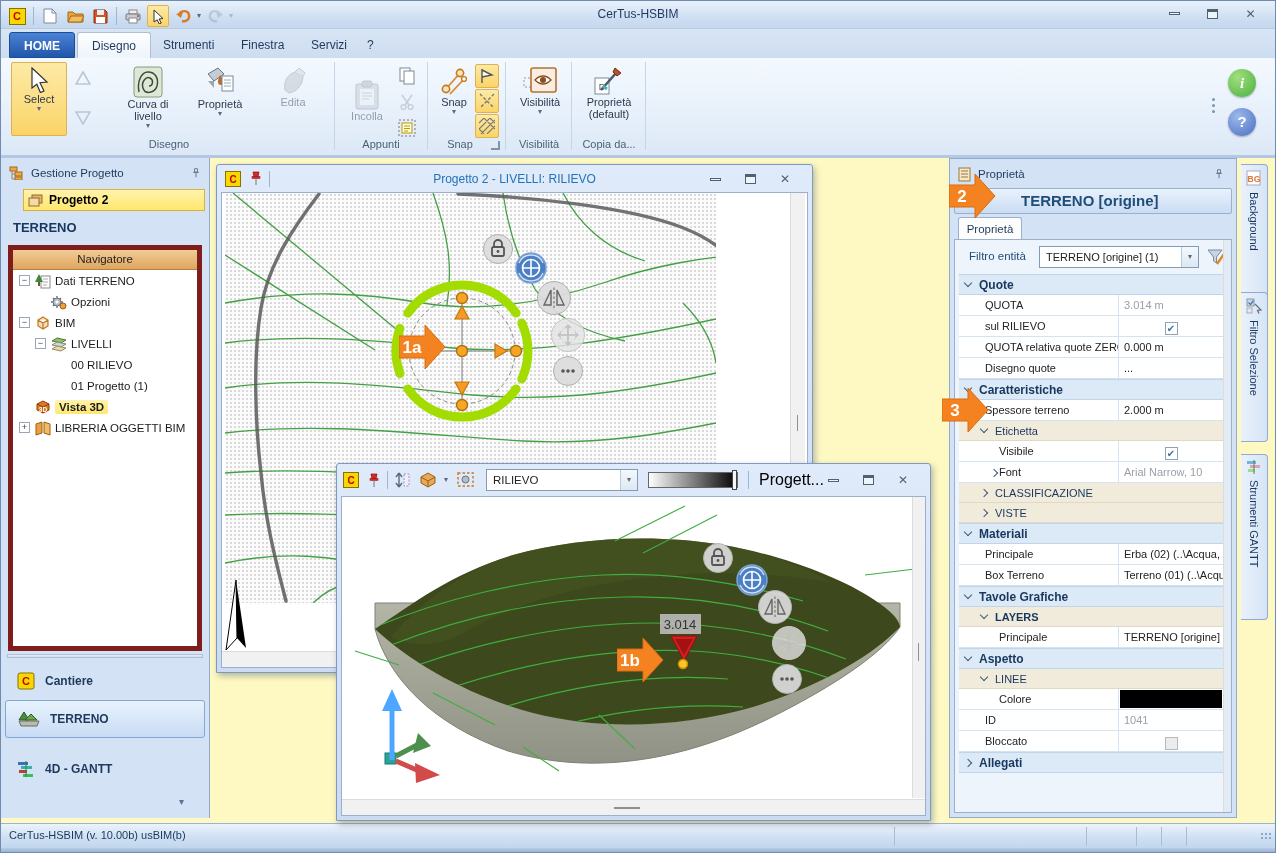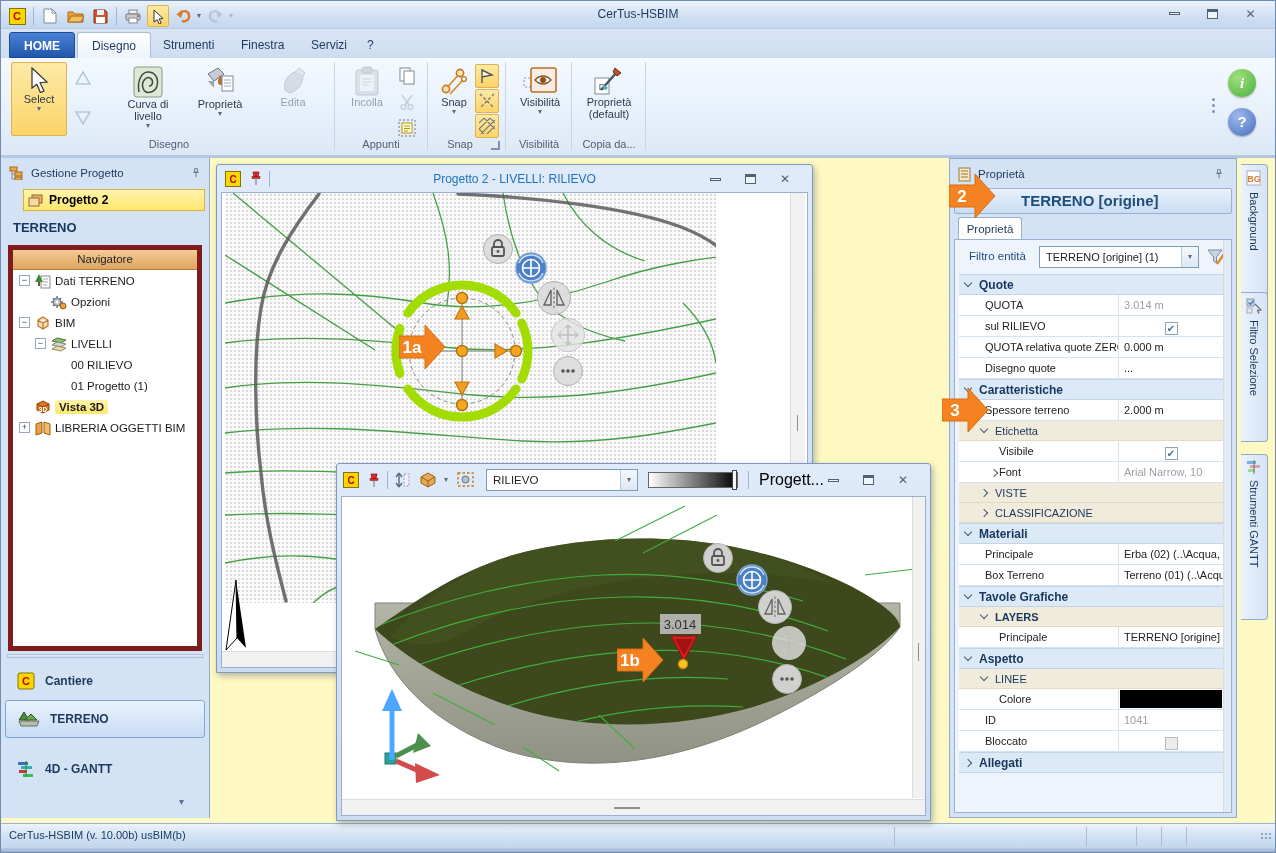--- a/index.html
+++ b/index.html
@@ -279,21 +279,21 @@
     <div class="bigbtn dim" style="left:266px;width:52px;height:74px;">
       <svg width="28" height="30">
           <path d="M6,24 C4,14 10,8 16,6 L24,10 C24,18 18,26 10,27 Z" fill="#b8bfc7" stroke="#8b95a0"></path>
           <path d="M16,6 L20,2 L26,7 L24,10" fill="#cdd3da" stroke="#8b95a0"></path>
         </svg>
       <span class="bl">Edita</span>
     </div>
     <div class="glabel" style="left:4px;width:328px;">Disegno</div>
     <div class="rgsep" style="left:333px;"></div>
 
-    <div class="bigbtn dim" style="left:342px;width:48px;height:74px;">
+    <div class="bigbtn dim" style="left:342px;width:48px;height:74px;justify-content:center;">
       <svg width="26" height="30">
           <rect x="2" y="4" width="22" height="25" rx="2" fill="#c2c9d1" stroke="#8b95a0"></rect>
           <rect x="8" y="1" width="10" height="6" rx="2" fill="#aab3bd" stroke="#8b95a0"></rect>
           <rect x="6" y="9" width="14" height="16" fill="#eef1f4"></rect>
           <path d="M8,13 h10 M8,16 h10 M8,19 h7" stroke="#aab" stroke-width="1"></path>
         </svg>
       <span class="bl">Incolla</span>
     </div>
     <div class="smbtn" style="left:394px;top:6px;">
         <svg width="16" height="18">
@@ -782,25 +782,25 @@
           <div class="prow">
               <div class="pl ind">Visibile</div>
               <div class="pv ctr"><span class="cb">✔</span></div>
             </div>
           <div class="prow">
               <div class="pl ind" style="position:relative;"><span class="chev r" style="position:absolute;left:26px;top:8px;"></span><span>Font</span></div>
               <div class="pv gray">Arial Narrow, 10</div>
             </div>
           <div class="psub">
               <span class="chev r" style="margin-left:22px;"></span>
-              <span>VISTE</span>
+              <span>CLASSIFICAZIONE</span>
             </div>
           <div class="psub">
               <span class="chev r" style="margin-left:22px;"></span>
-              <span>CLASSIFICAZIONE</span>
+              <span>VISTE</span>
             </div>
           <div class="psec">
               <span class="chev d"></span>
               <span>Materiali</span>
             </div>
           <div class="prow">
               <div class="pl">Principale</div>
               <div class="pv">Erba (02)   (..\Acqua,</div>
             </div>
           <div class="prow">

